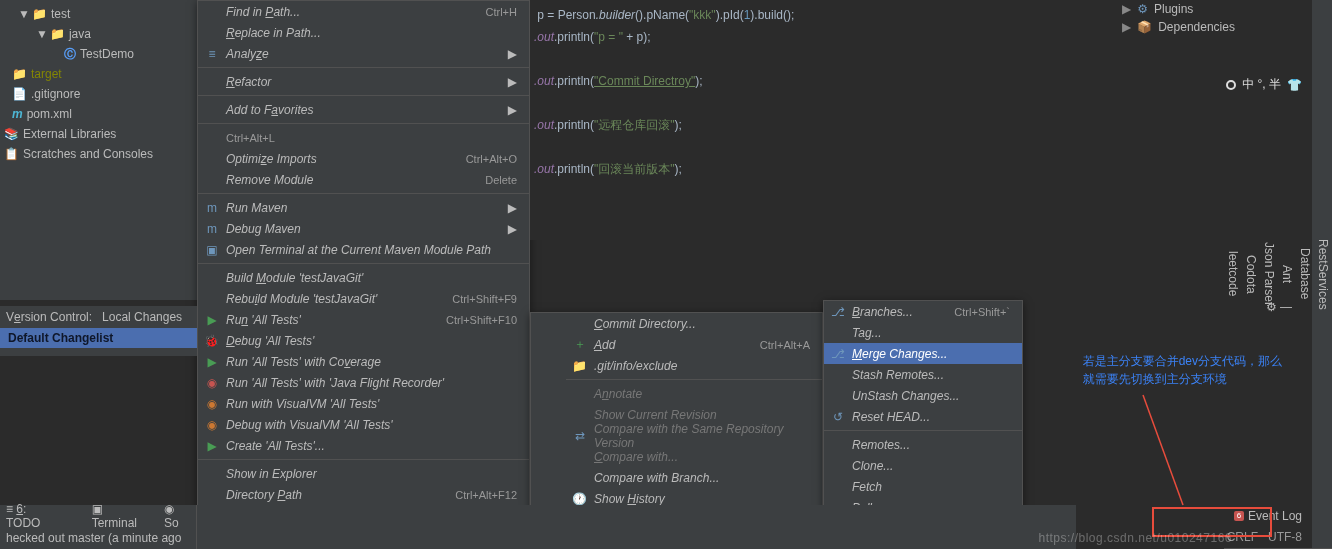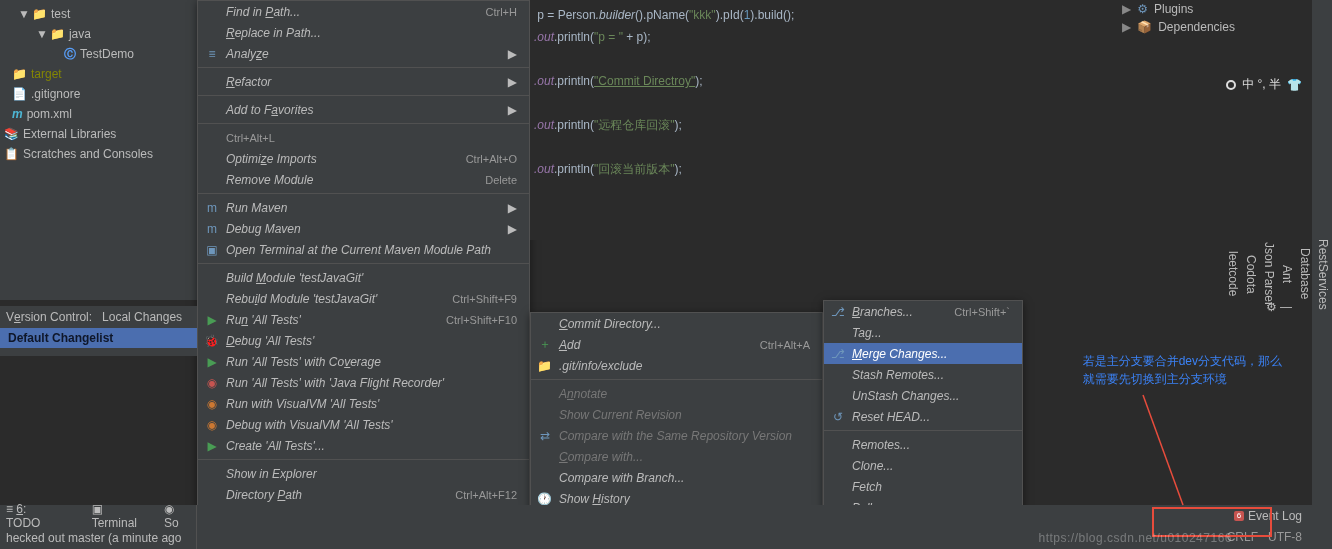--- a/index.html
+++ b/index.html
@@ -23,21 +23,21 @@
 .menu1 { left: 197px; top: 0; width: 333px; height: 549px; }
 .mi { display: flex; align-items: center; height: 21px; padding: 0 12px 0 6px; gap: 6px; position: relative; }
 .mi .icon { width: 16px; text-align: center; color: #6e96bb; }
 .mi .lbl { flex: 1; font-style: italic; }
 .mi .u { text-decoration: underline; }
 .mi .sc { color: #999; font-size: 11px; }
 .mi .arrow { color: #bbb; }
 .sep { height: 1px; background: #515151; margin: 3px 0; }
 
 
-.menu2 { left: 530px; top: 312px; width: 293px; height: 237px; }
+.menu2 { left: 530px; top: 312px; width: 293px; height: 237px; padding-left: 35px; }
 .menu2 .mi.disabled { color: #777; }
 
 
 .menu3 { left: 823px; top: 300px; width: 200px; height: 249px; }
 .menu3 .mi.highlighted { background: #4b6eaf; color: #fff; }
 
 
 .editor { position: absolute; left: 530px; top: 0; width: 550px; height: 240px; background: #2b2b2b; font-family: Consolas, monospace; font-size: 13px; padding: 4px; }
 .codeline { height: 22px; line-height: 22px; white-space: pre; }
 .str { color: #6a8759; }
@@ -59,21 +59,21 @@
 
 .ime { position: absolute; right: 30px; top: 76px; color: #ddd; display: flex; align-items: center; gap: 6px; font-size: 13px; }
 .ime .circle { width: 10px; height: 10px; border: 2px solid #ddd; border-radius: 50%; }
 
 
 .vc-panel { position: absolute; left: 0; top: 306px; width: 197px; height: 50px; background: #3c3f41; }
 .vc-header { height: 22px; display: flex; align-items: center; padding: 0 6px; color: #bbb; font-size: 11px; }
 .vc-chg { height: 20px; background: #4b6eaf; color: #0f172a; display: flex; align-items: center; padding: 0 8px; font-weight: bold; font-size: 12px; }
 
 
-.status-bar { position: absolute; bottom: 0; left: 0; width: 1332px; height: 44px; background: #3c3f41; display: flex; align-items: center; color: #bbb; font-size: 11px; }
+.status-bar { position: absolute; bottom: 0; left: 0; width: 1076px; height: 44px; background: #3c3f41; display: flex; align-items: center; color: #bbb; font-size: 11px; }
 .sb-left { width: 197px; display: flex; flex-direction: column; }
 .sb-item { display: flex; align-items: center; height: 22px; padding: 0 6px; gap: 4px; border-right: 1px solid #515151; }
 
 
 .red-note { position: absolute; right: 50px; top: 352px; color: #3b82f6; font-size: 13px; line-height: 18px; }
 .red-box { position:absolute; right:60px; bottom:12px; width:120px; height:30px; border:2px solid #e74c3c; }
 
 .bottom-right { position: absolute; bottom: 2px; right: 30px; color: #999; font-size: 11px; display: flex; gap: 10px; align-items: center; height: 20px; }
 .event-log { position:absolute; right:30px; bottom:26px; color:#bbb; font-size:11px; display:flex; align-items:center; gap:4px; }
 .event-dot { width:10px; height:10px; background:#c75450; border-radius:2px; font-size:8px; color:#fff; text-align:center; line-height:10px; }

